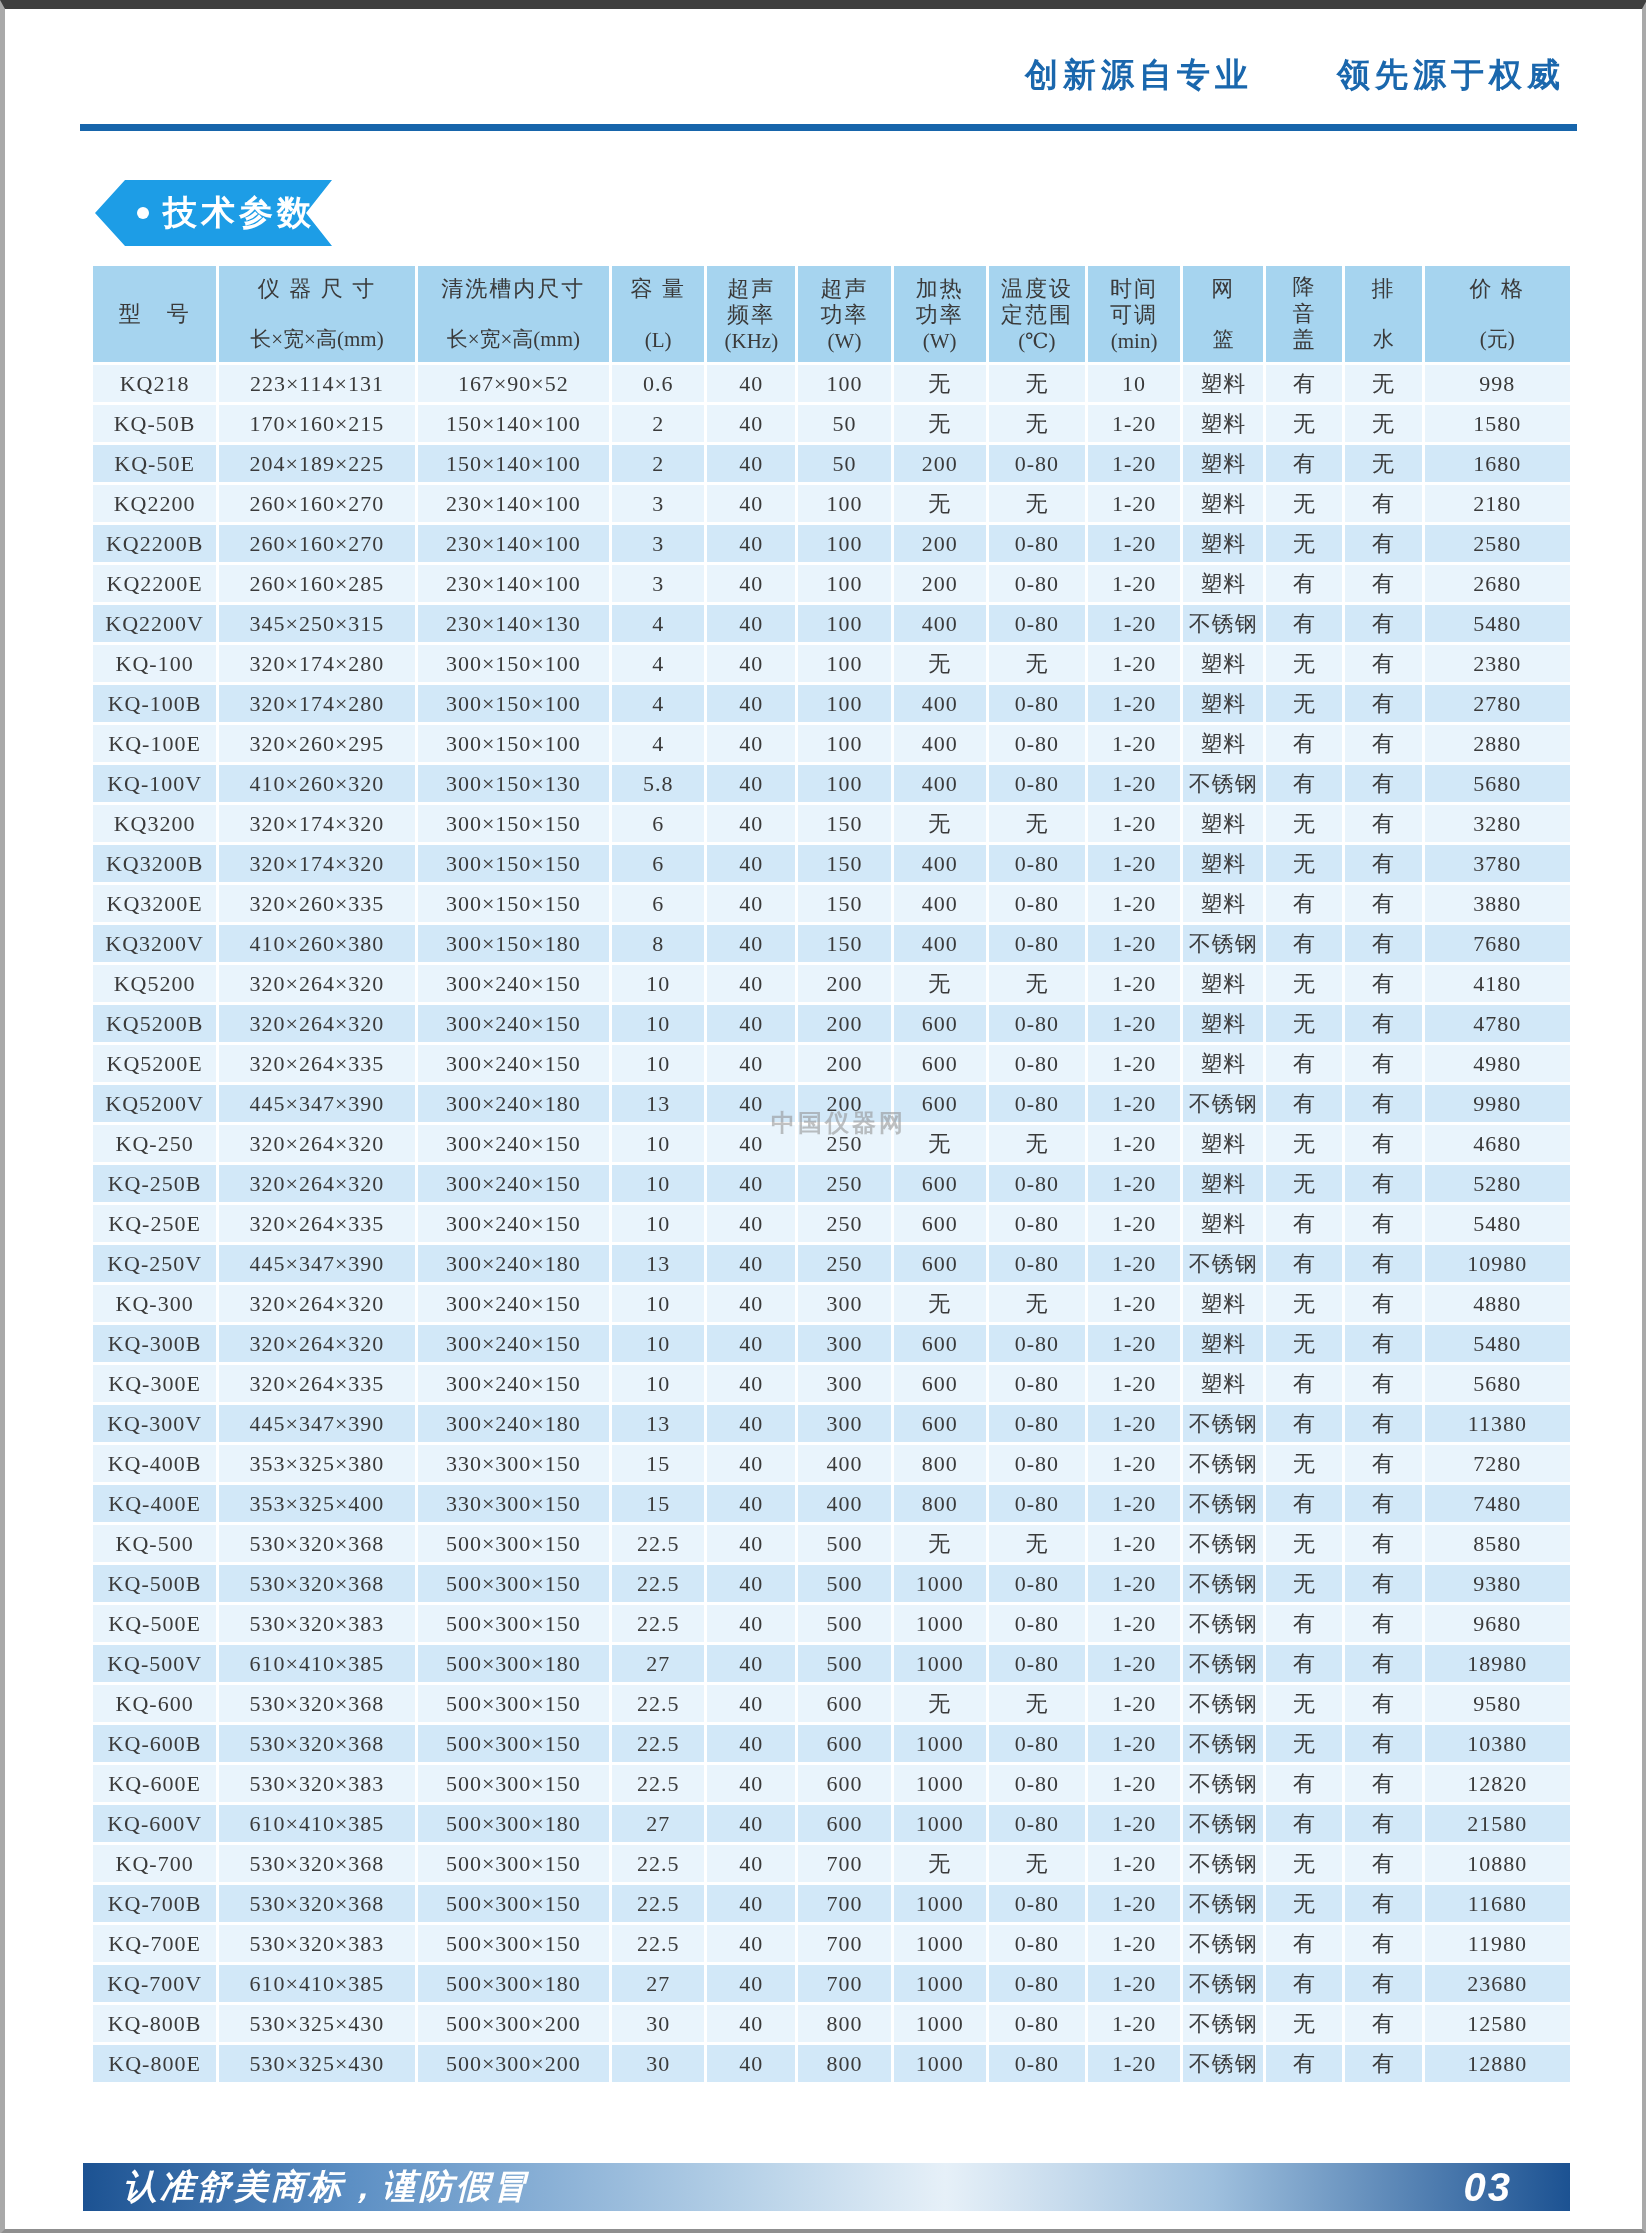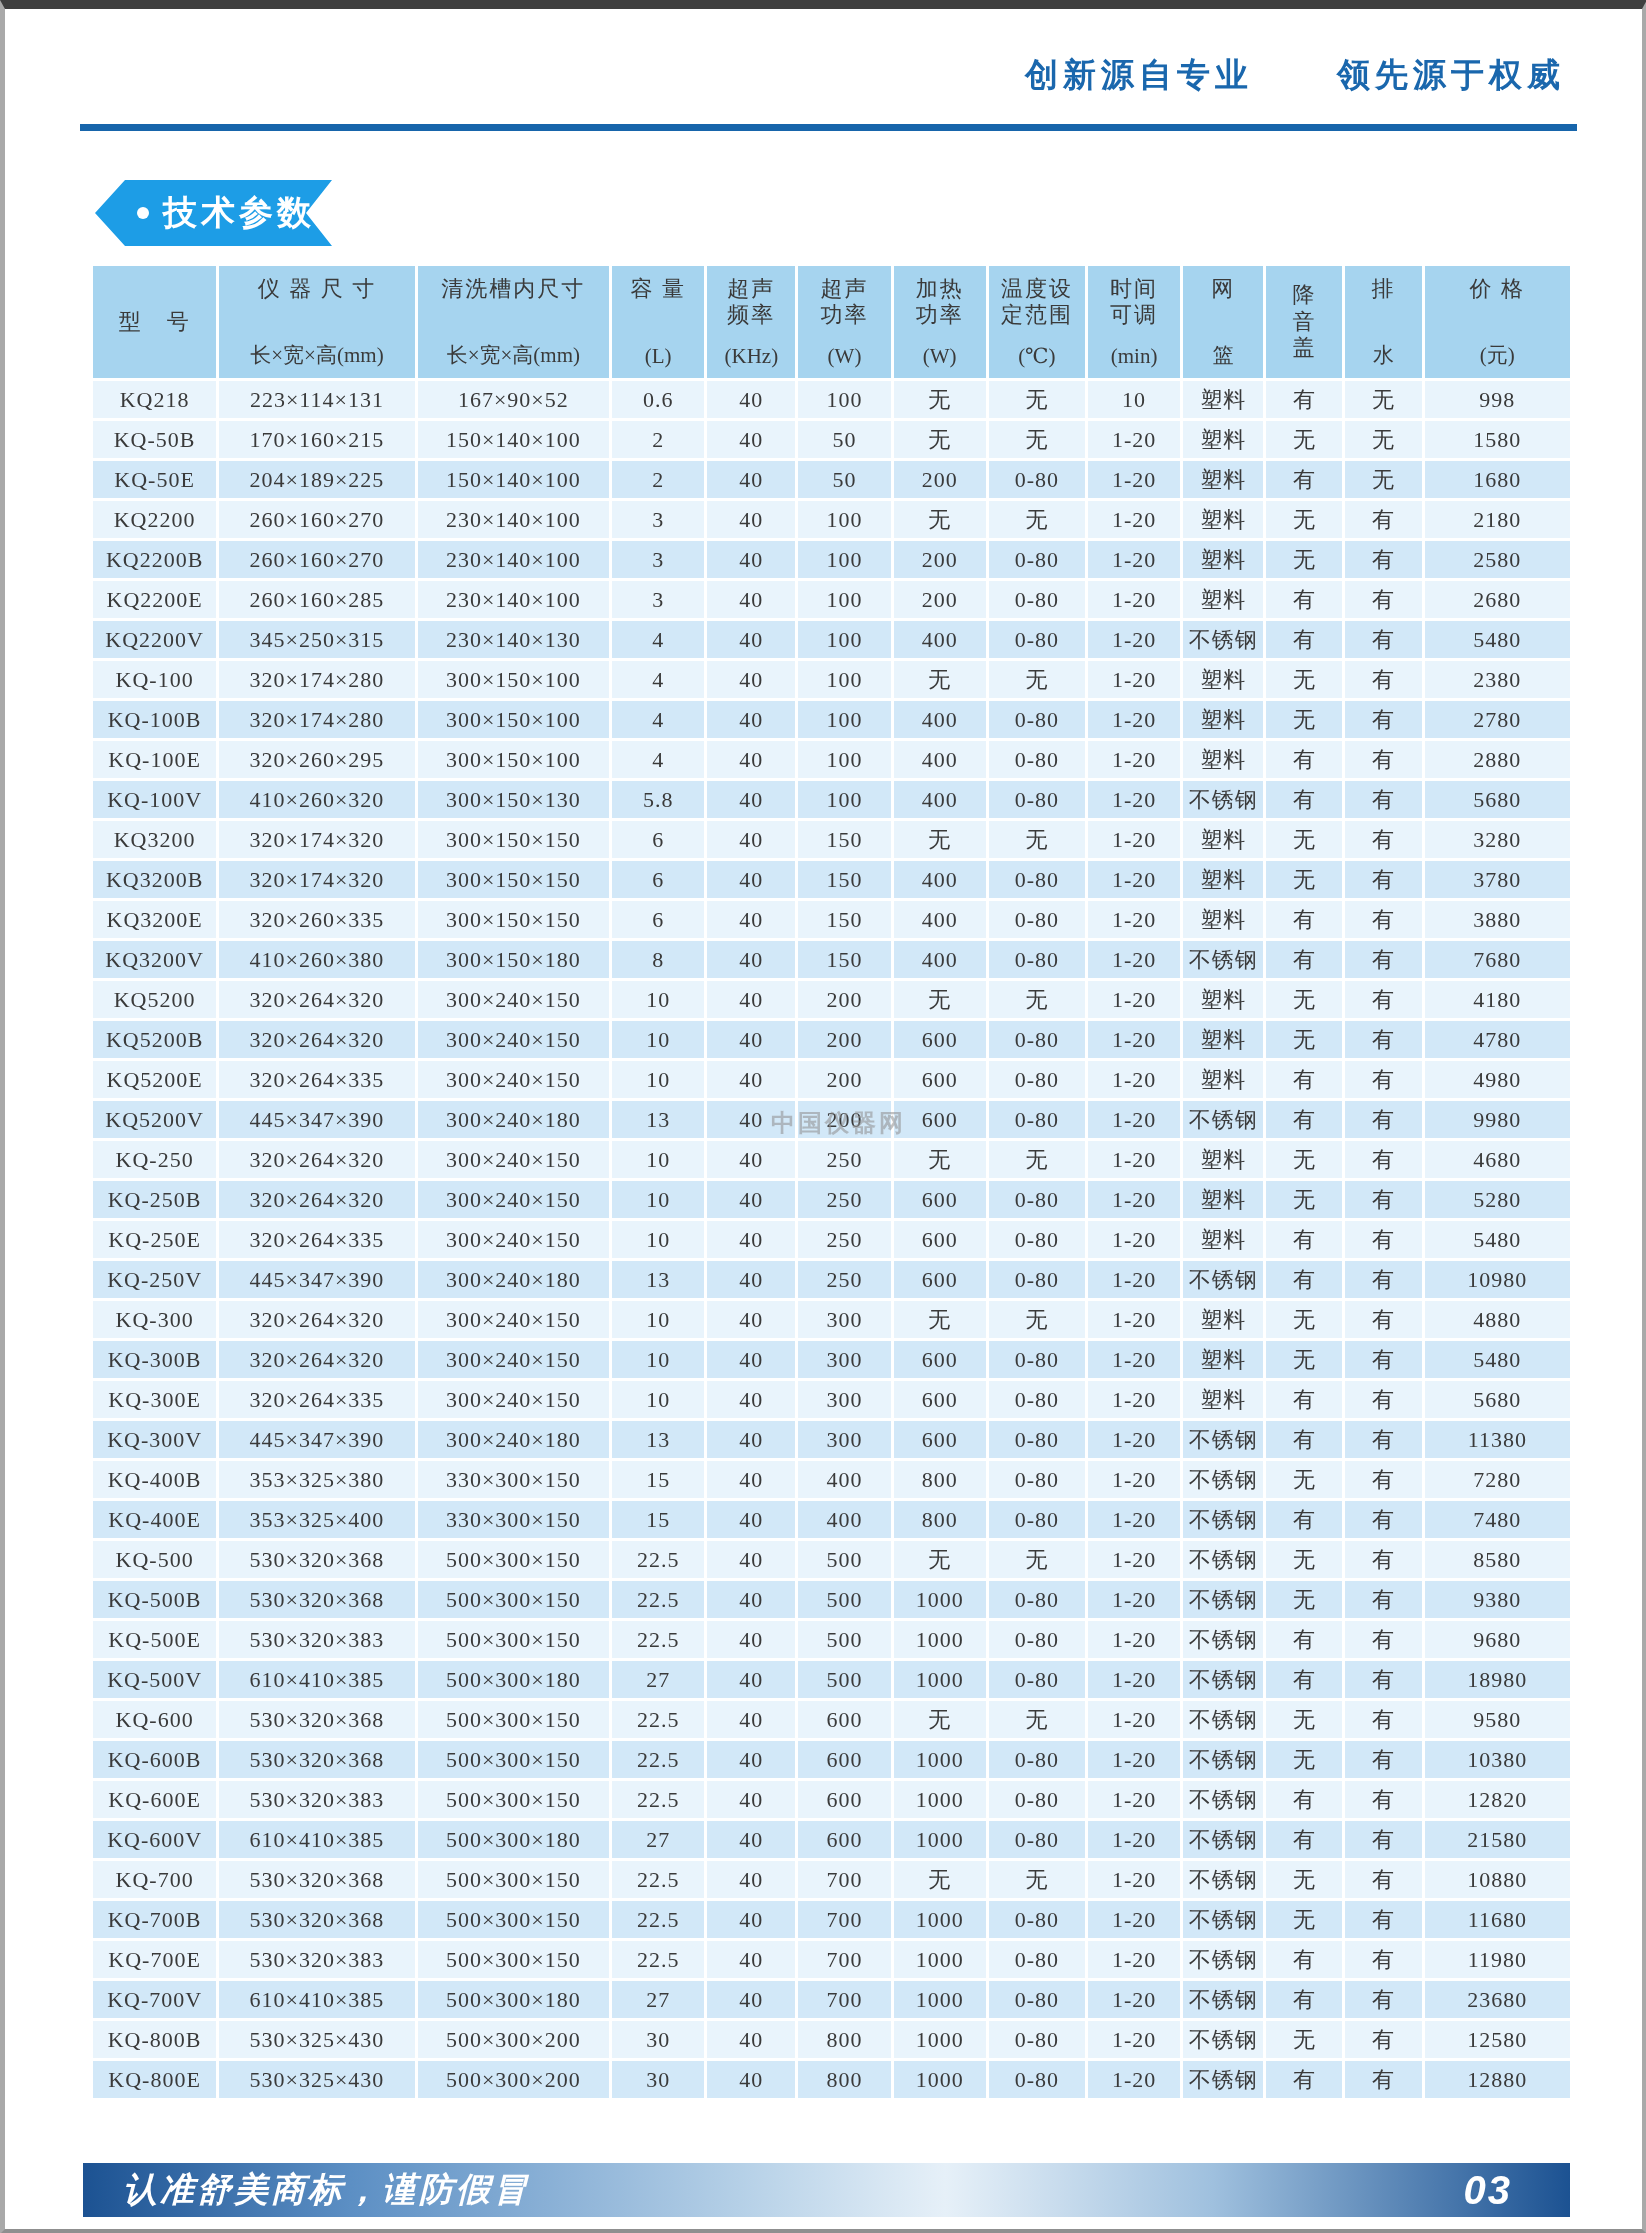--- a/index.html
+++ b/index.html
@@ -29,33 +29,33 @@
     position:absolute; left:85px; top:254px; width:1483px;
     border-collapse:separate; border-spacing:3px; table-layout:fixed;
     font-family:"Liberation Serif","DejaVu Serif",serif; color:#3a3a3a;
   }
   .spec col.c0{width:123px}.spec col.c1{width:195px}.spec col.c2{width:191px}
   .spec col.c3{width:92px}.spec col.c4{width:88px}.spec col.c5{width:92px}
   .spec col.c6{width:92px}.spec col.c7{width:96px}.spec col.c8{width:92px}
   .spec col.c9{width:80px}.spec col.c10{width:76px}.spec col.c11{width:76px}
   .spec col.c12{width:145px}
   .spec th{background:#a6d4ef; font-weight:normal; font-size:22px; padding:0; vertical-align:middle;}
-  .h-box{height:112px; display:flex; flex-direction:column; justify-content:center; align-items:center;}
+  .h-box{height:96px; display:flex; flex-direction:column; justify-content:center; align-items:center;}
   .h-box.h-split{justify-content:space-between; padding:10px 0 9px; box-sizing:border-box;}
   .h-top{white-space:pre-line; line-height:1.2; letter-spacing:2px;}
   .h-bottom{font-size:21px; letter-spacing:0;}
   .spec td{height:37px; text-align:center; font-size:22px; padding:0; letter-spacing:1px;}
   .spec tr.odd td{background:#e9f4fc;}
   .spec tr.even td{background:#d2e8f8;}
   .watermark{
     position:absolute; left:766px; top:1098px; font-size:24px; letter-spacing:3px;
     color:#8f8f8f; opacity:.55; font-weight:bold;
   }
   .footer{
-    position:absolute; left:78px; top:2154px; width:1487px; height:54px;
+    position:absolute; left:78px; top:2154px; width:1487px; height:48px;
     background:linear-gradient(90deg,#1c5292 0%,#5c8fc4 18%,#b8d2e8 45%,#e6f0f8 58%,#9fc0de 76%,#1c5292 100%);
     display:flex; align-items:center; justify-content:space-between;
     padding:0 58px 0 40px; box-sizing:border-box;
     color:#fff; font-weight:bold; font-style:italic;
   }
   .footer .notice{font-size:34px; letter-spacing:3px;}
   .footer .pageno{font-size:40px; letter-spacing:2px;margin-left:15px;}
 </style>
 </head>
 <body>

